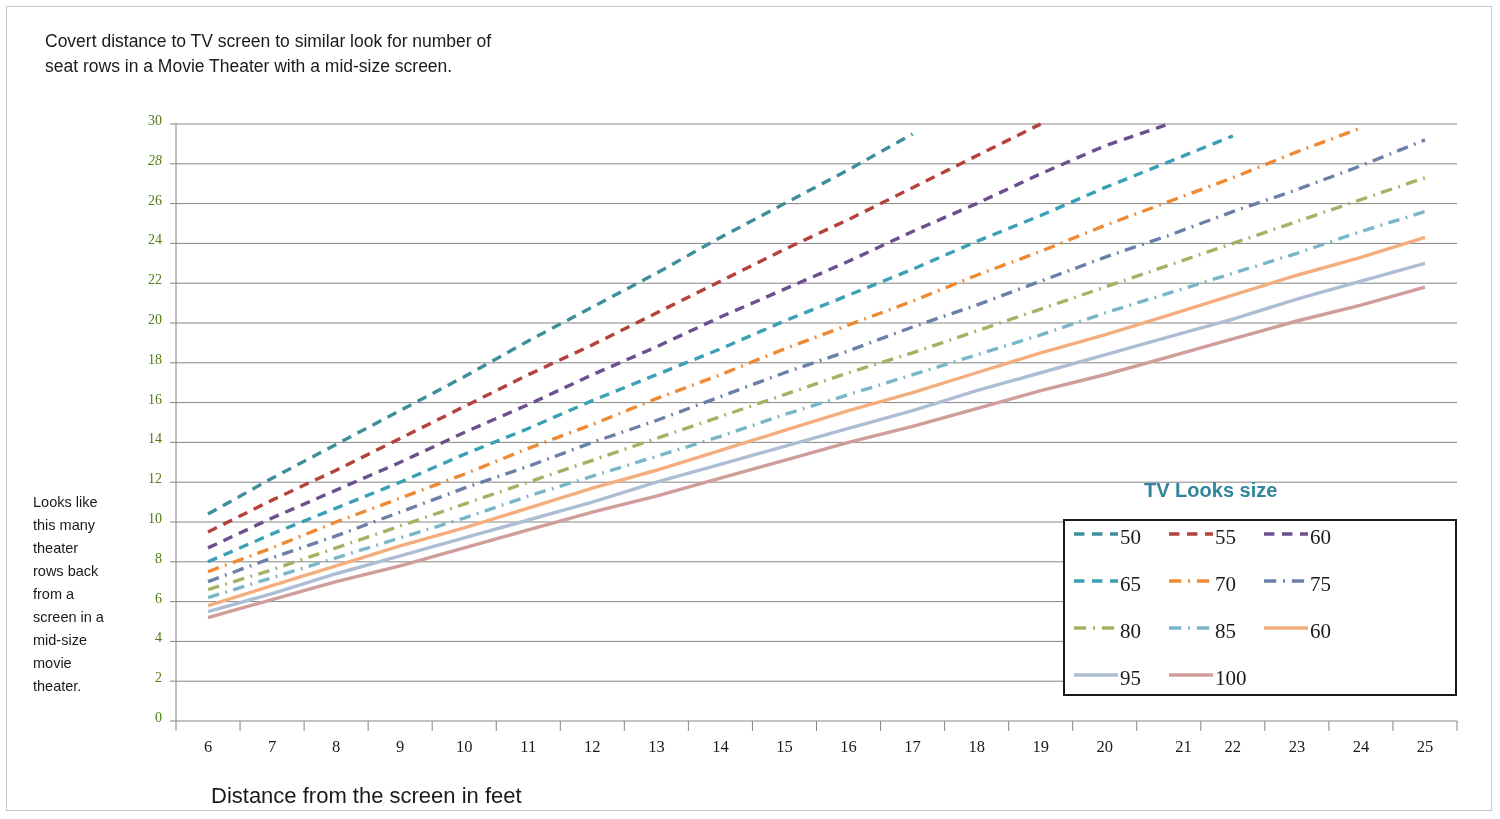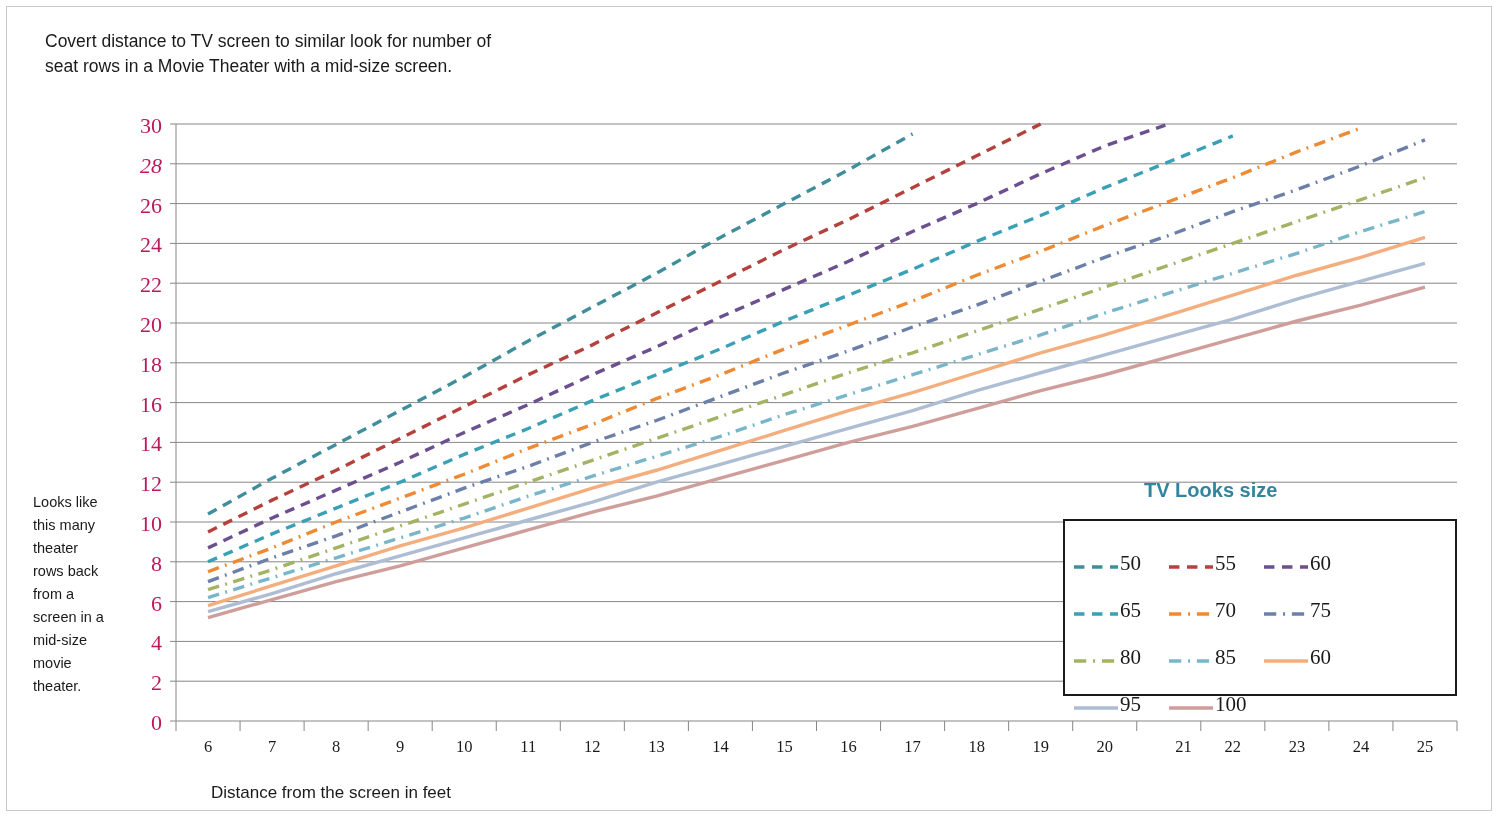--- a/index.html
+++ b/index.html
@@ -16,46 +16,46 @@
   #chart-title{
     position:absolute;left:38px;top:22px;width:470px;
     font-size:17.5px;line-height:25px;color:#1a1a1a;white-space:pre-line;
   }
   #left-note{
     position:absolute;left:26px;top:484px;width:78px;
     font-size:14.5px;line-height:23px;color:#1a1a1a;
   }
   #x-axis-title{
     position:absolute;left:204px;top:776px;
-    font-size:17px;color:#1a1a1a;
+    font-size:22px;color:#1a1a1a;
   }
   
   #plot-wrap{position:absolute;left:0;top:0;width:1500px;height:819px;}
   #plot-svg{position:absolute;left:0;top:0;}
   .ytick-label{
     position:absolute;text-align:right;width:40px;
-    font-size:22px;color:#be185d;font-family:"Liberation Serif",serif;
+    font-size:14px;color:#4d7c0f;font-family:"Liberation Serif",serif;
   }
   .xtick-label{
     position:absolute;text-align:center;width:46px;
     font-size:16.5px;color:#1a1a1a;font-family:"Liberation Serif",serif;
   }
   
   #legend-title{
     position:absolute;left:1144px;top:479px;
     font-size:20px;font-weight:bold;color:#31859c;
   }
   #legend-box{
     position:absolute;left:1063px;top:519px;width:394px;height:177px;
     border:2px solid #1a1a1a;background:#ffffff;box-sizing:border-box;
     display:flex;flex-wrap:wrap;align-content:space-around;
     padding:6px 4px 6px 8px;
   }
   .legend-item{
-    width:95px;height:47px;display:flex;align-items:flex-end;
+    width:95px;height:47px;display:flex;align-items:flex-start;
     justify-content:flex-start;
   }
   .legend-swatch{width:46px;height:14px;flex:0 0 46px;}
   .legend-label{
     font-size:21px;color:#1a1a1a;font-family:"Liberation Serif",serif;
     margin-left:1px;line-height:1;
   }
 </style>
 </head>
 <body>

